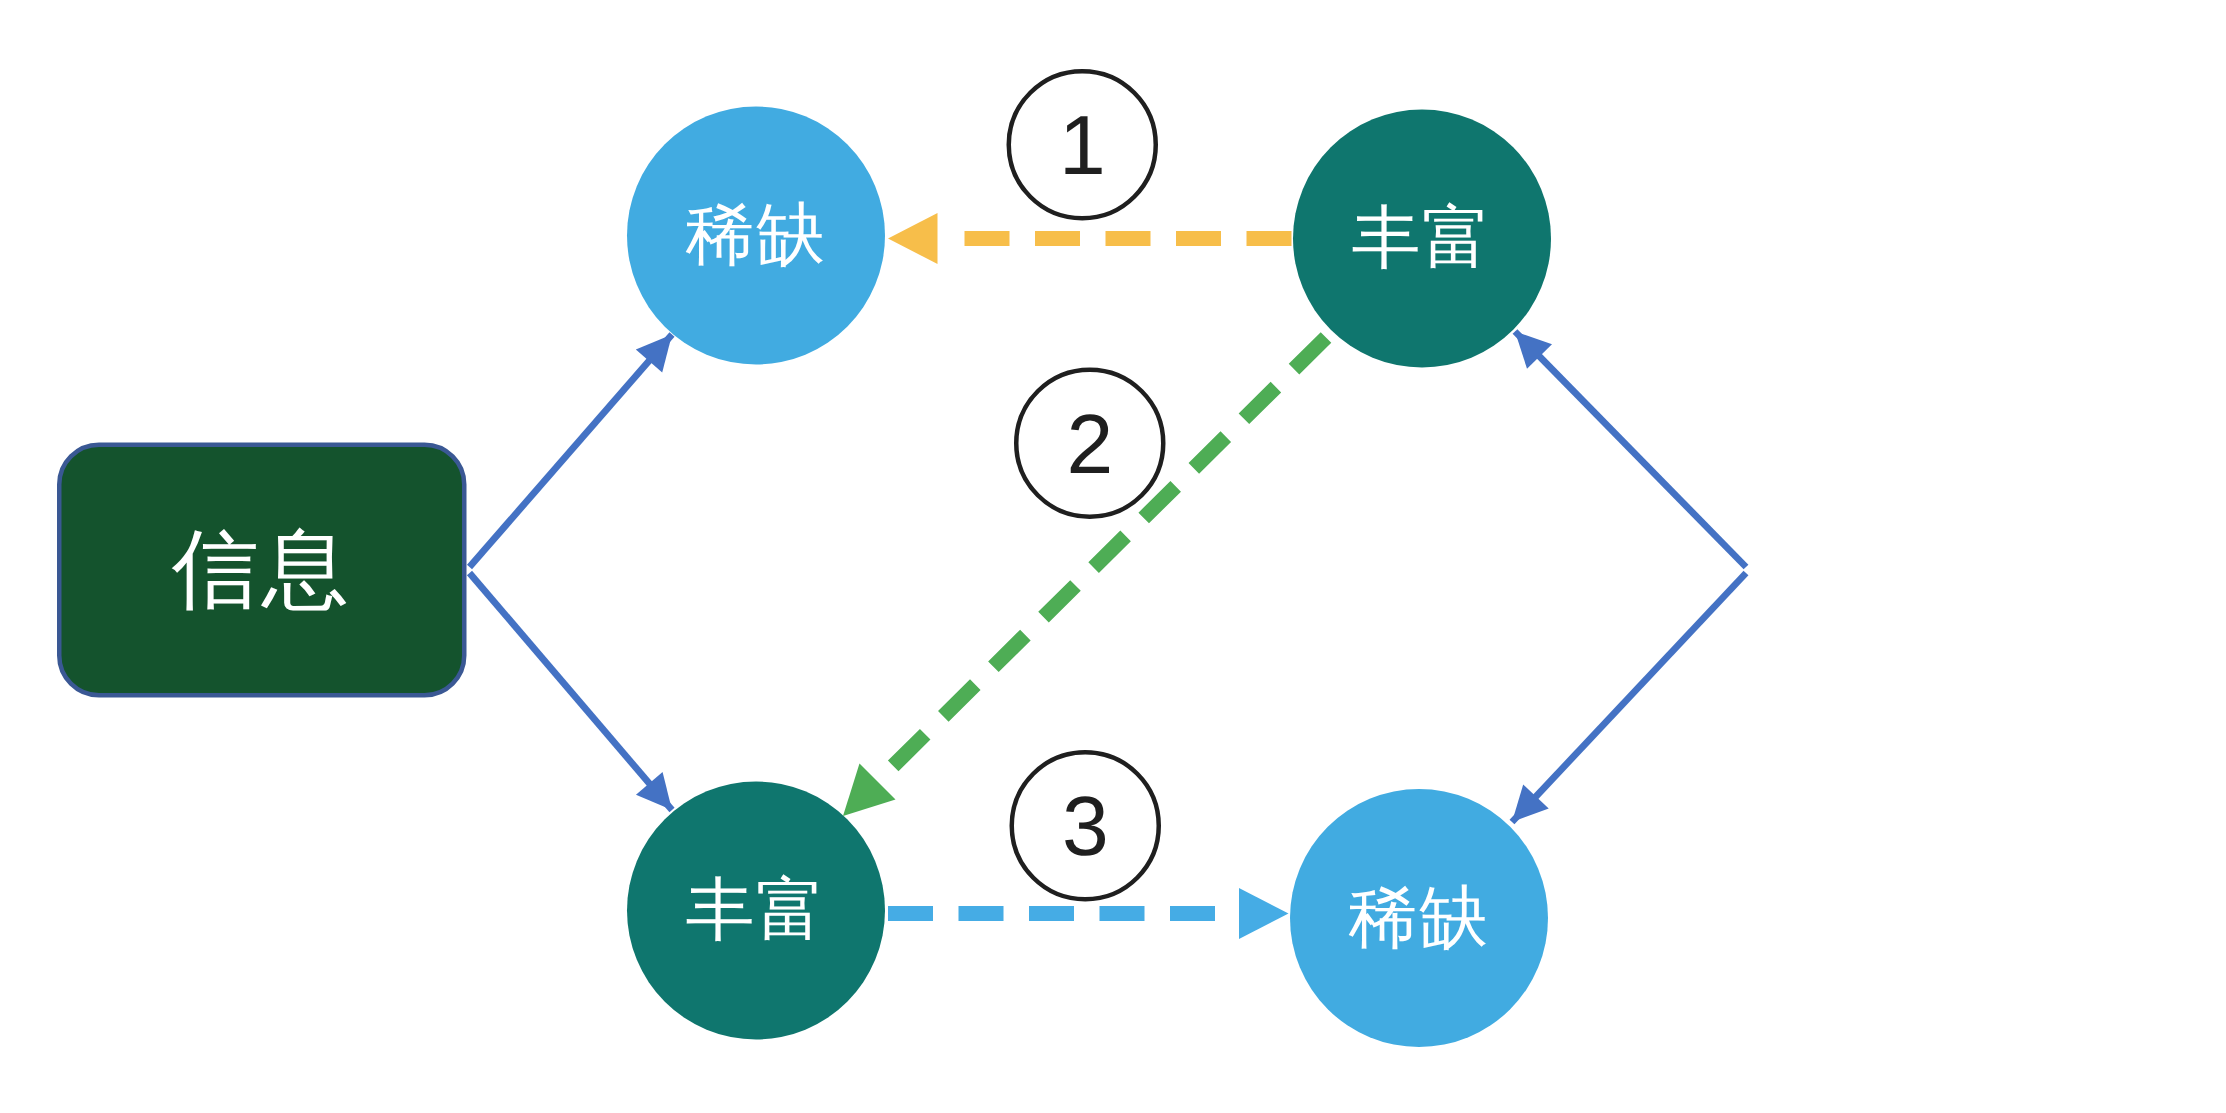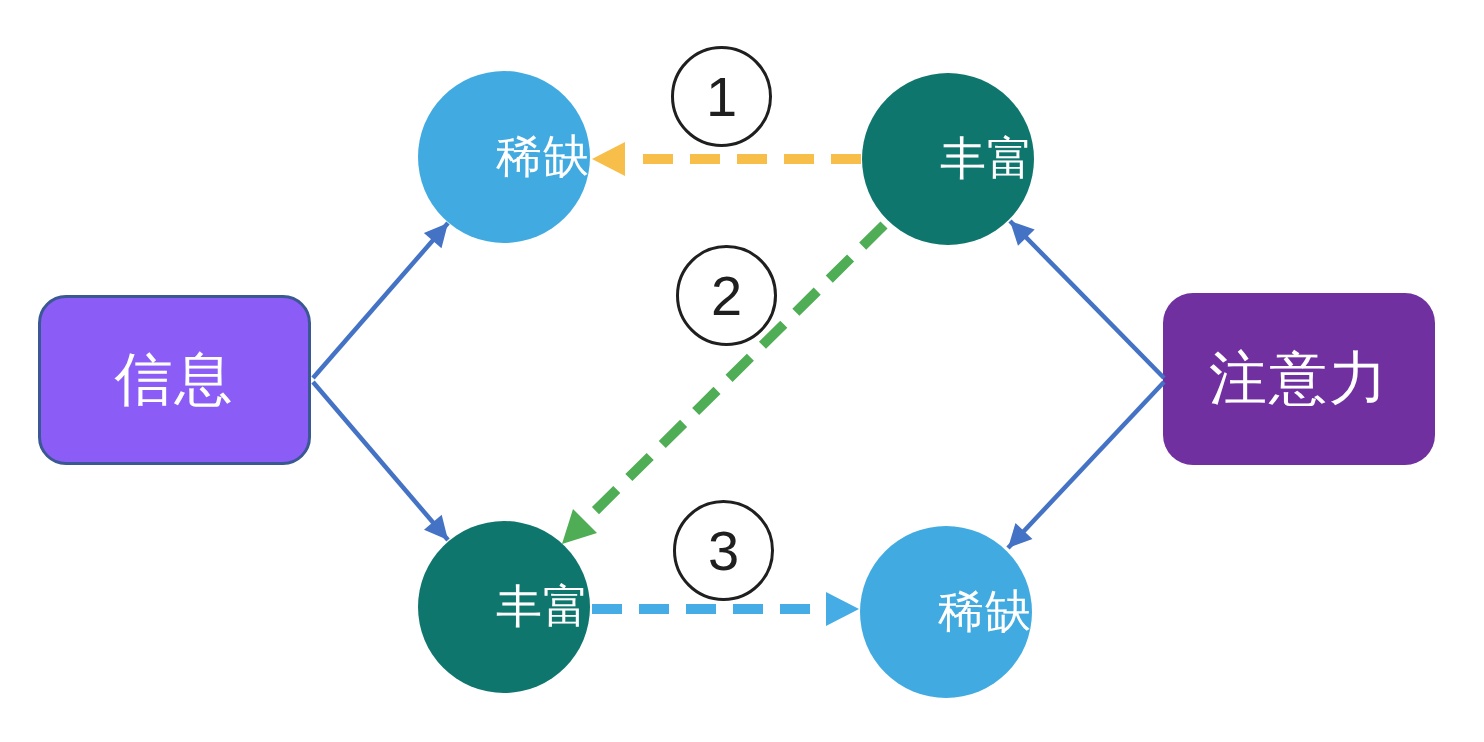--- a/index.html
+++ b/index.html
@@ -33,40 +33,40 @@
     font-size: 58px;
     letter-spacing: 2px;
     z-index: 2;
     box-sizing: border-box;
   }
   .node-box.info {
     left: 38px;
     top: 295px;
     width: 273px;
     height: 170px;
-    background: #8b5cf6;
+    background: #14532d;
     border: 3px solid #3A5894;
     border-radius: 28px;
   }
   .node-box.attention {
     left: 1163px;
     top: 293px;
     width: 272px;
     height: 172px;
     background: #7030A0;
     border-radius: 30px;
   }
   .node-circle {
     position: absolute;
     width: 172px;
     height: 172px;
     border-radius: 50%;
     display: flex;
     align-items: center;
-    justify-content: flex-end;
+    justify-content: center;
     color: #ffffff;
     font-size: 46px;
     letter-spacing: 1px;
     z-index: 2;
   }
   .node-circle.blue { background: #41ABE1; }
   .node-circle.green { background: #0f766e; }
   .node-circle.tl { left: 418px; top: 71px; }
   .node-circle.tr { left: 862px; top: 73px; }
   .node-circle.bl { left: 418px; top: 521px; }
@@ -92,23 +92,20 @@
 </style>
 </head>
 <body>
 
 <div class="canvas">
 
   <div class="node-box info">
     <span>信息</span>
   </div>
 
-  <div class="node-box attention">
-    <span>注意力</span>
-  </div>
 
   <div class="node-circle blue tl">
     <span>稀缺</span>
   </div>
   <div class="node-circle green tr">
     <span>丰富</span>
   </div>
   <div class="node-circle green bl">
     <span>丰富</span>
   </div>

